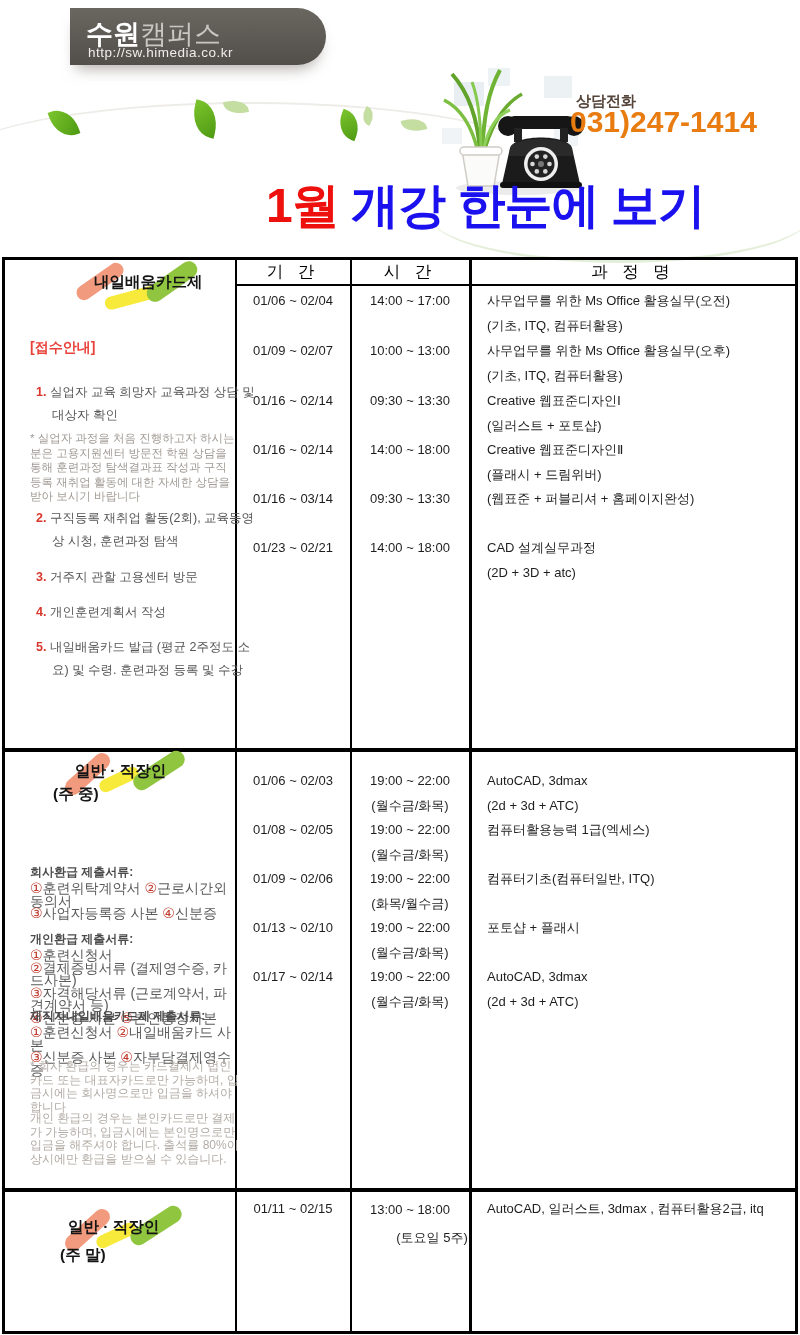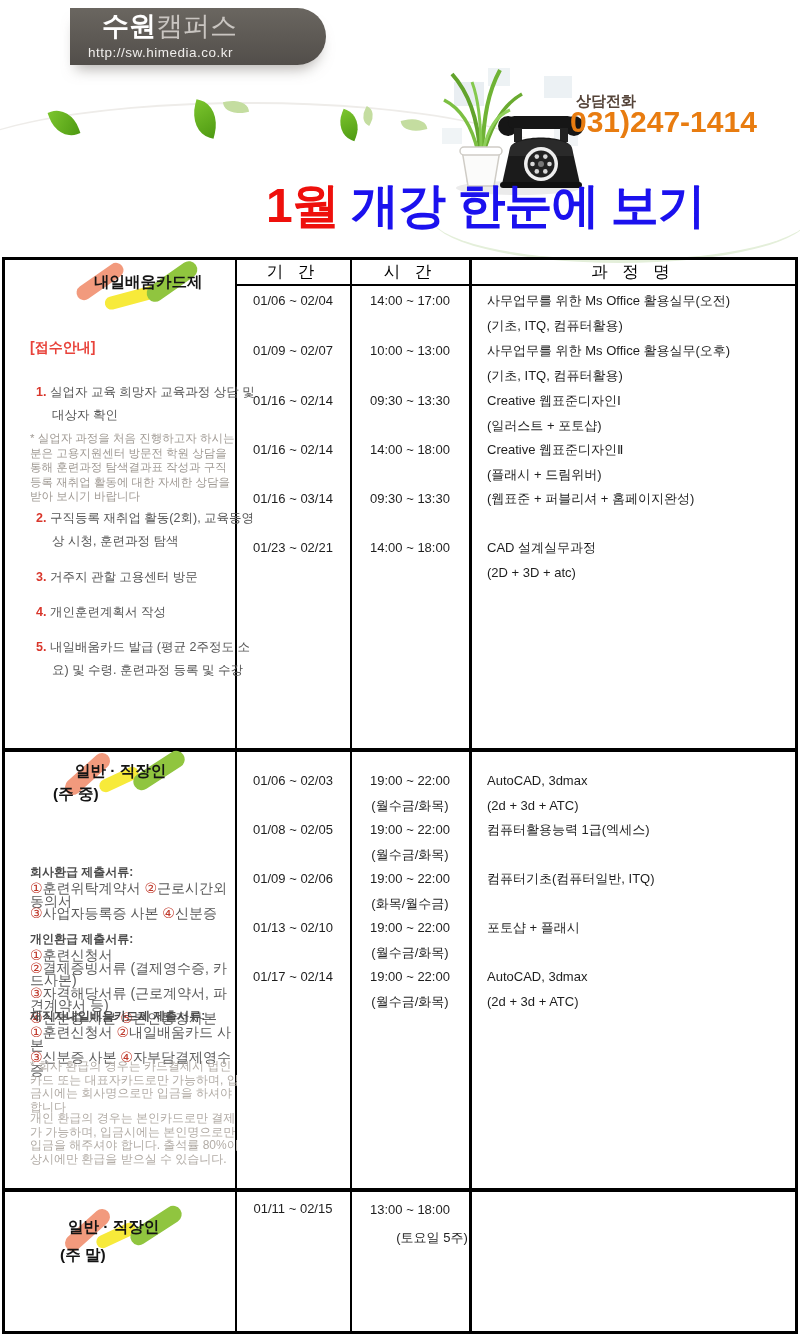--- a/index.html
+++ b/index.html
@@ -4,21 +4,21 @@
 <style>
   html,body{margin:0;padding:0;background:#fff;}
   .sheet{
     position:relative;width:800px;height:1335px;background:#fff;overflow:hidden;
     font-family:"Liberation Sans","DejaVu Sans",sans-serif;color:#222;
   }
   
   .logo{position:absolute;left:70px;top:8px;width:256px;height:57px;
     background:linear-gradient(#6a6660,#524e4a);border-radius:0 29px 29px 0;
     box-shadow:0 10px 14px -6px rgba(120,115,110,.55);}
-  .logo-brand{position:absolute;left:16px;top:0;font-size:27px;white-space:nowrap;margin-left:16px;}
+  .logo-brand{position:absolute;left:16px;top:8px;font-size:27px;white-space:nowrap;}
   .logo-brand .b1{color:#ffffff;font-weight:800;}
   .logo-brand .b2{color:#c9c5c1;font-weight:300;}
   .logo-url{position:absolute;left:18px;top:37px;font-size:13.5px;color:#f0eeec;letter-spacing:.5px;}
   .swoosh{position:absolute;left:-60px;top:102px;width:620px;height:130px;border-radius:50%;
     border-top:2px solid #eeece9;}
   .arc2{position:absolute;left:430px;top:168px;width:380px;height:92px;border-radius:50%;
     border-bottom:3px solid #e4efda;}
   .leaf{position:absolute;border-radius:0 85% 0 85%;}
   .leaf.bright{background:linear-gradient(135deg,#7cc52e,#4e9a12);}
   .leaf.pale{background:#c4dda0;}
@@ -320,17 +320,18 @@
       </div>
   </div>
 
   <div class="row" style="top:1196px;">
     <div class="c-period ln">01/11 ~ 02/15</div>
     <div class="c-time">
         <div class="ln" style="height:28px;line-height:28px;">13:00 ~ 18:00</div>
         <div class="ln" style="height:28px;line-height:28px;padding-left:44px;">(토요일 5주)</div>
       </div>
     <div class="c-course">
+        <div class="ln">AutoCAD, 일러스트, 3dmax , 컴퓨터활용2급, itq</div>
         <div class="ln"></div>
       </div>
   </div>
 
 </div>
 
 </body></html>

